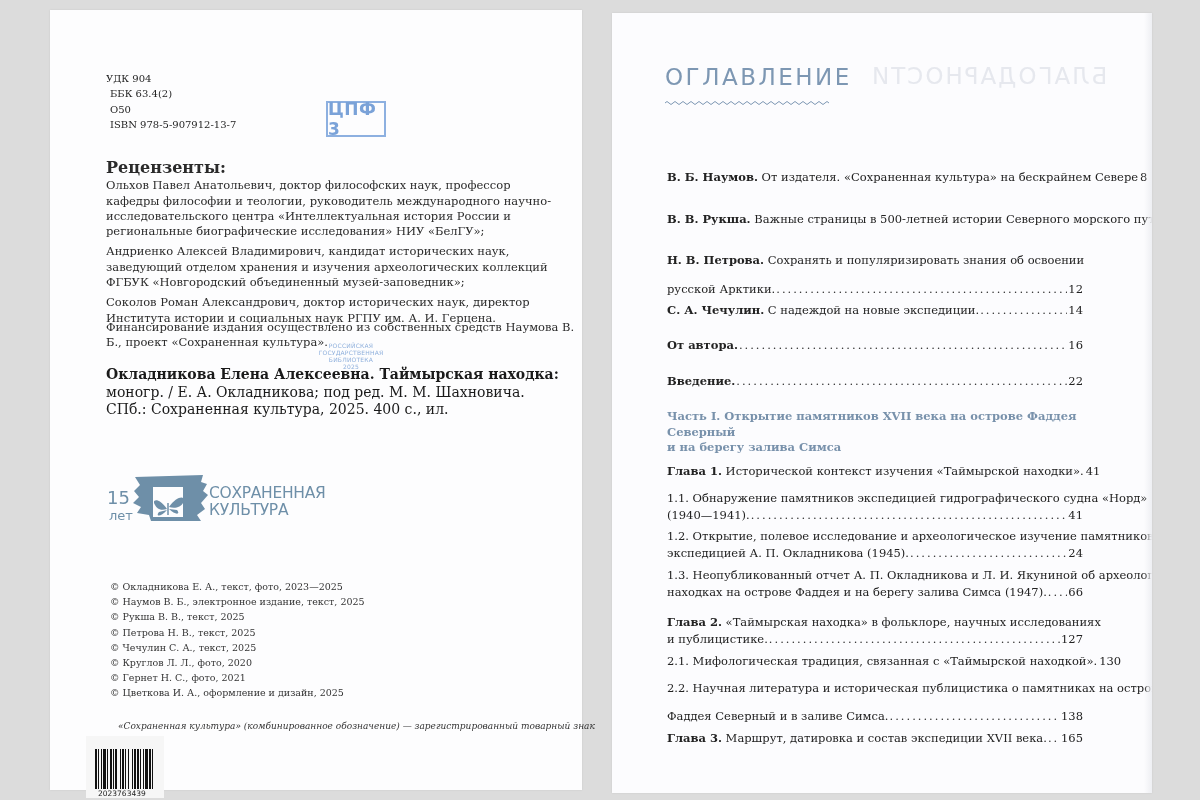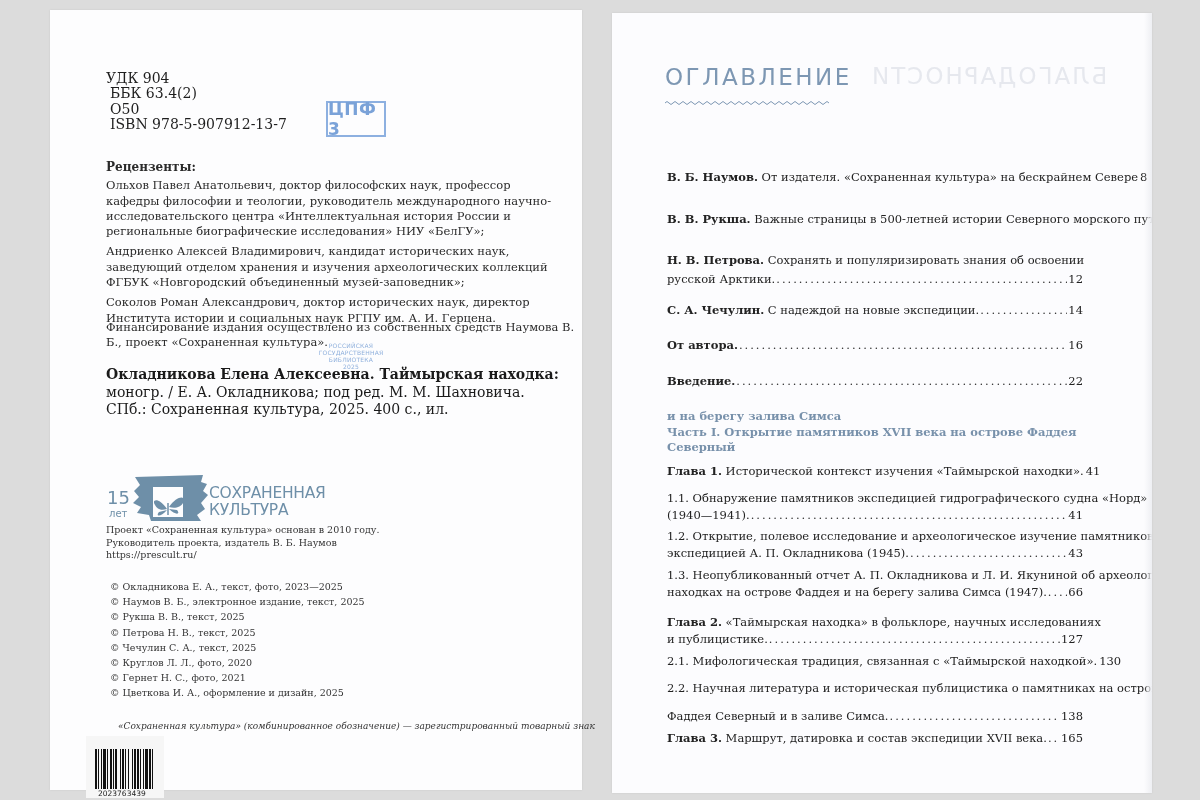--- a/index.html
+++ b/index.html
@@ -12,43 +12,43 @@
     }
     .page {
       position: absolute;
       background: #fdfdfe;
       box-shadow: 0 0 2px rgba(0,0,0,0.08);
     }
     #left-page { left: 50px; top: 10px; width: 532px; height: 780px; }
     #right-page { left: 612px; top: 13px; width: 540px; height: 780px; background: #fcfcfe; overflow: hidden; }
 
     
-    .biblio { position: absolute; left: 56px; top: 61px; font-size: 14px; line-height: 15.3px; color: #1e1e1e; }
+    .biblio { position: absolute; left: 56px; top: 61px; font-size: 10px; line-height: 15.3px; color: #1e1e1e; }
     .biblio div { white-space: nowrap; }
     .biblio .ind { padding-left: 4px; }
     .stamp-cpf {
       position: absolute; left: 276px; top: 91px; width: 60px; height: 36px;
       border: 2px solid #8db0e0; color: #7aa2d8; box-sizing: border-box;
       font-family: "DejaVu Sans", sans-serif; font-weight: bold; font-size: 17px;
       display: flex; align-items: center; justify-content: center; letter-spacing: 0.5px;
     }
     .reviewers { position: absolute; left: 56px; top: 150px; width: 460px; font-size: 11.5px; line-height: 15.3px; color: #2a2a2a; }
-    .reviewers .title { font-weight: bold; font-size: 12px; margin-bottom: 3px; }
+    .reviewers .title { font-weight: bold; font-size: 16px; margin-bottom: 3px; }
     .reviewers p { margin: 0 0 5px 0; }
     .funding { position: absolute; left: 56px; top: 310px; width: 470px; font-size: 11.5px; line-height: 15.3px; color: #2a2a2a; }
     .library-stamp {
       position: absolute; left: 266px; top: 332px; width: 70px;
       font-family: "DejaVu Sans", sans-serif; font-size: 6px; line-height: 7px;
       color: #8fb0dc; text-align: center; letter-spacing: 0.2px;
     }
     .citation { position: absolute; left: 56px; top: 356px; width: 470px; font-size: 14px; line-height: 17.5px; color: #1a1a1a; }
     .citation .bold { font-weight: bold; }
     .logo { position: absolute; left: 57px; top: 463px; width: 240px; height: 50px; }
     .logo .yrs { position: absolute; left: 0; top: 16px; font-family: "DejaVu Sans", sans-serif; color: #6e8fa8; font-size: 18px; line-height: 18px; }
-    .logo .yrs-label { position: absolute; left: 2px; top: 35px; font-family: "DejaVu Sans", sans-serif; color: #6e8fa8; font-size: 10px; }
+    .logo .yrs-label { position: absolute; left: 2px; top: 35px; font-family: "DejaVu Sans", sans-serif; color: #6e8fa8; font-size: 13px; }
     .logo svg { position: absolute; left: 24px; top: 0; }
     .logo .brand { position: absolute; left: 102px; top: 12px; font-family: "DejaVu Sans", sans-serif; color: #6e8fa8; font-size: 15.5px; line-height: 17px; letter-spacing: -0.3px; }
     .project-info { position: absolute; left: 56px; top: 514px; font-size: 9.5px; line-height: 12.5px; color: #333; }
     .copyrights { position: absolute; left: 60px; top: 569px; font-size: 9.5px; line-height: 15.2px; color: #333; }
     .trademark { position: absolute; left: 68px; top: 711px; font-size: 9px; font-style: italic; color: #333; white-space: nowrap; }
     .barcode-box { position: absolute; left: 36px; top: 726px; width: 78px; height: 62px; background: #f6f6f6; }
     .barcode { position: absolute; left: 9px; top: 13px; height: 40px; width: 80px; }
     .barcode-num { position: absolute; left: 12px; top: 53px; font-family: "DejaVu Sans", sans-serif; font-size: 7.5px; color: #222; }
 
     
@@ -122,25 +122,20 @@
       <rect x="22" y="14" width="30" height="30" fill="#fdfdfe"></rect>
       <path d="M36 36 C28 24 20 26 24 32 C26 36 30 38 36 36 Z M38 34 C46 22 56 22 52 30 C50 34 44 36 38 34 Z M36 37 C30 44 24 44 28 39 Z M38 36 C44 42 50 42 46 37 Z" fill="#6e8fa8"></path>
       <line x1="37" y1="30" x2="37" y2="42" stroke="#6e8fa8" stroke-width="1.5"></line>
     </svg>
     <div class="brand">
       <div>СОХРАНЕННАЯ</div>
       <div>КУЛЬТУРА</div>
     </div>
   </div>
 
-  <div class="project-info">
-    <div>Проект «Сохраненная культура» основан в 2010 году.</div>
-    <div>Руководитель проекта, издатель В. Б. Наумов</div>
-    <div>https://prescult.ru/</div>
-  </div>
 
   <div class="copyrights">
     <div>© Окладникова Е. А., текст, фото, 2023—2025</div>
     <div>© Наумов В. Б., электронное издание, текст, 2025</div>
     <div>© Рукша В. В., текст, 2025</div>
     <div>© Петрова Н. В., текст, 2025</div>
     <div>© Чечулин С. А., текст, 2025</div>
     <div>© Круглов Л. Л., фото, 2020</div>
     <div>© Гернет Н. С., фото, 2021</div>
     <div>© Цветкова И. А., оформление и дизайн, 2025</div>
@@ -194,21 +189,21 @@
     <div class="toc-entry" style="top:199px">
       <div class="line">
           <span class="text"><span class="author">В. В. Рукша.</span><span> Важные страницы в 500-летней истории Северного морского пути.</span></span>
           <span class="dots"></span>
         </div>
     </div>
     <div class="toc-entry" style="top:240px">
       <div class="line">
           <span class="text"><span class="author">Н. В. Петрова.</span><span> Сохранять и популяризировать знания об освоении</span></span>
         </div>
-      <div class="line" style="margin-top:3px">
+      <div class="line" style="margin-top:13px">
           <span class="text">русской Арктики.</span>
           <span class="dots"></span>
           <span class="page-num">12</span>
         </div>
     </div>
     <div class="toc-entry" style="top:290px">
       <div class="line">
           <span class="text"><span class="author">С. А. Чечулин.</span><span> С надеждой на новые экспедиции.</span></span>
           <span class="dots"></span>
           <span class="page-num">14</span>
@@ -223,22 +218,22 @@
     </div>
     <div class="toc-entry" style="top:361px">
       <div class="line">
           <span class="text"><span class="author">Введение.</span><span></span></span>
           <span class="dots"></span>
           <span class="page-num">22</span>
         </div>
     </div>
 
     <div class="part-heading" style="top:396px">
+      <div>Часть I. Открытие памятников XVII века на острове Фаддея Северный</div>
       <div>и на берегу залива Симса</div>
-      <div>Часть I. Открытие памятников XVII века на острове Фаддея Северный</div>
     </div>
 
     <div class="toc-entry" style="top:451px">
       <div class="line">
           <span class="text"><span class="author">Глава 1.</span><span> Исторической контекст изучения «Таймырской находки».</span></span>
           <span class="dots"></span>
           <span class="page-num">41</span>
         </div>
     </div>
     <div class="toc-entry" style="top:478px">
@@ -251,21 +246,21 @@
           <span class="page-num">41</span>
         </div>
     </div>
     <div class="toc-entry" style="top:516px">
       <div class="line">
           <span class="text">1.2. Открытие, полевое исследование и археологическое изучение памятников</span>
         </div>
       <div class="line" style="margin-top:1px">
           <span class="text">экспедицией А. П. Окладникова (1945).</span>
           <span class="dots"></span>
-          <span class="page-num">43</span>
+          <span class="page-num">24</span>
         </div>
     </div>
     <div class="toc-entry" style="top:555px">
       <div class="line">
           <span class="text">1.3. Неопубликованный отчет А. П. Окладникова и Л. И. Якуниной об археологических</span>
         </div>
       <div class="line" style="margin-top:1px">
           <span class="text">находках на острове Фаддея и на берегу залива Симса (1947).</span>
           <span class="dots"></span>
           <span class="page-num">66</span>

